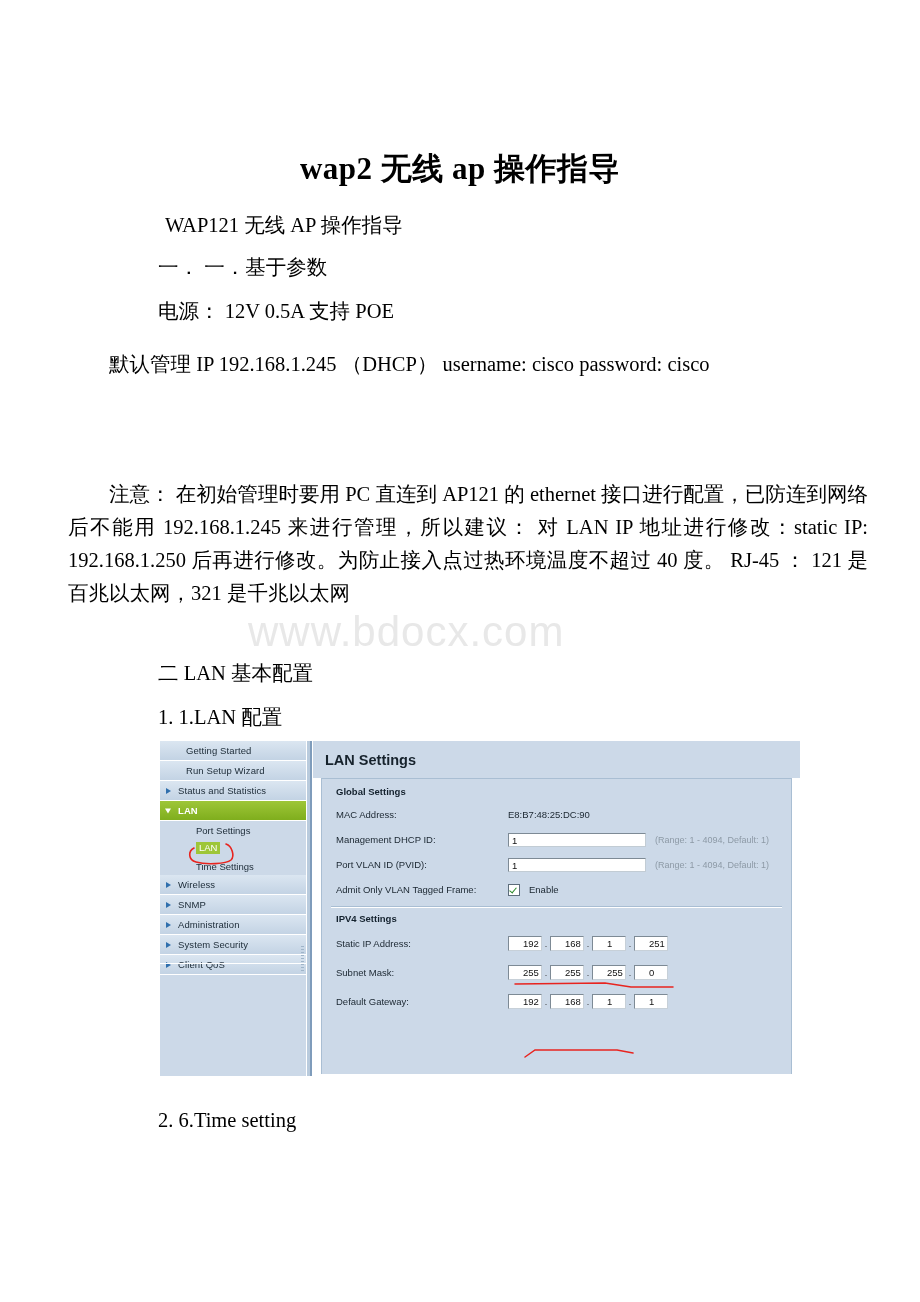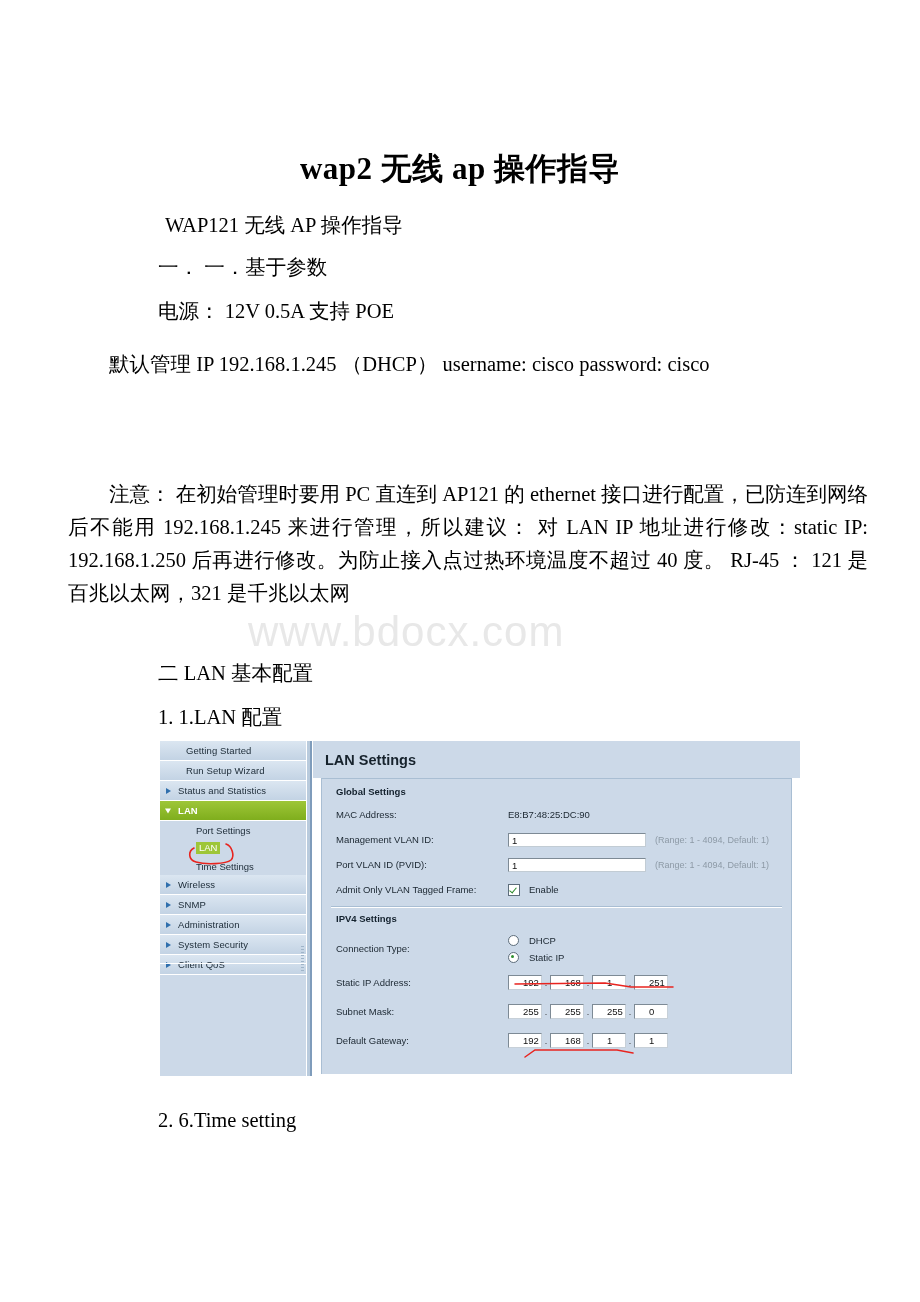--- a/index.html
+++ b/index.html
@@ -412,54 +412,41 @@
       <div class="panel-body">
 
         <div class="sect-head">Global Settings</div>
 
         <div class="row">
           <span class="lbl">MAC Address:</span>
           <span class="val">E8:B7:48:25:DC:90</span>
         </div>
 
         <div class="row">
-          <span class="lbl">Management VLAN ID:</span>
+          <span class="lbl">Management DHCP ID:</span>
           <span class="txtbox">1</span>
           <span class="hint">(Range: 1 - 4094, Default: 1)</span>
         </div>
 
         <div class="row">
           <span class="lbl">Port VLAN ID (PVID):</span>
           <span class="txtbox">1</span>
           <span class="hint">(Range: 1 - 4094, Default: 1)</span>
         </div>
 
         <div class="row">
           <span class="lbl">Admit Only VLAN Tagged Frame:</span>
           <span class="checkbox"></span>
           <span style="margin-left:9px;">Enable</span>
         </div>
 
         <div class="divider"></div>
 
         <div class="sect-head" style="padding-top:5px;">IPV4 Settings</div>
 
-        <div class="row" style="align-items:flex-start; min-height:34px; padding-top:5px;">
-          <span class="lbl" style="padding-top:9px;">Connection Type:</span>
-          <span class="val">
-            <span class="radio-line">
-              <span class="radio"></span>
-              <span>DHCP</span>
-            </span>
-            <span class="radio-line" style="margin-top:4px;">
-              <span class="radio on"></span>
-              <span>Static IP</span>
-            </span>
-          </span>
-        </div>
 
         <div class="row" style="min-height:29px;">
           <span class="lbl">Static IP Address:</span>
           <span class="val">
             <span class="octet">192</span><span class="dot">.</span><span class="octet">168</span><span class="dot">.</span><span class="octet">1</span><span class="dot">.</span><span class="octet">251</span>
           </span>
         </div>
 
         <div class="row" style="min-height:29px;">
           <span class="lbl">Subnet Mask:</span>

